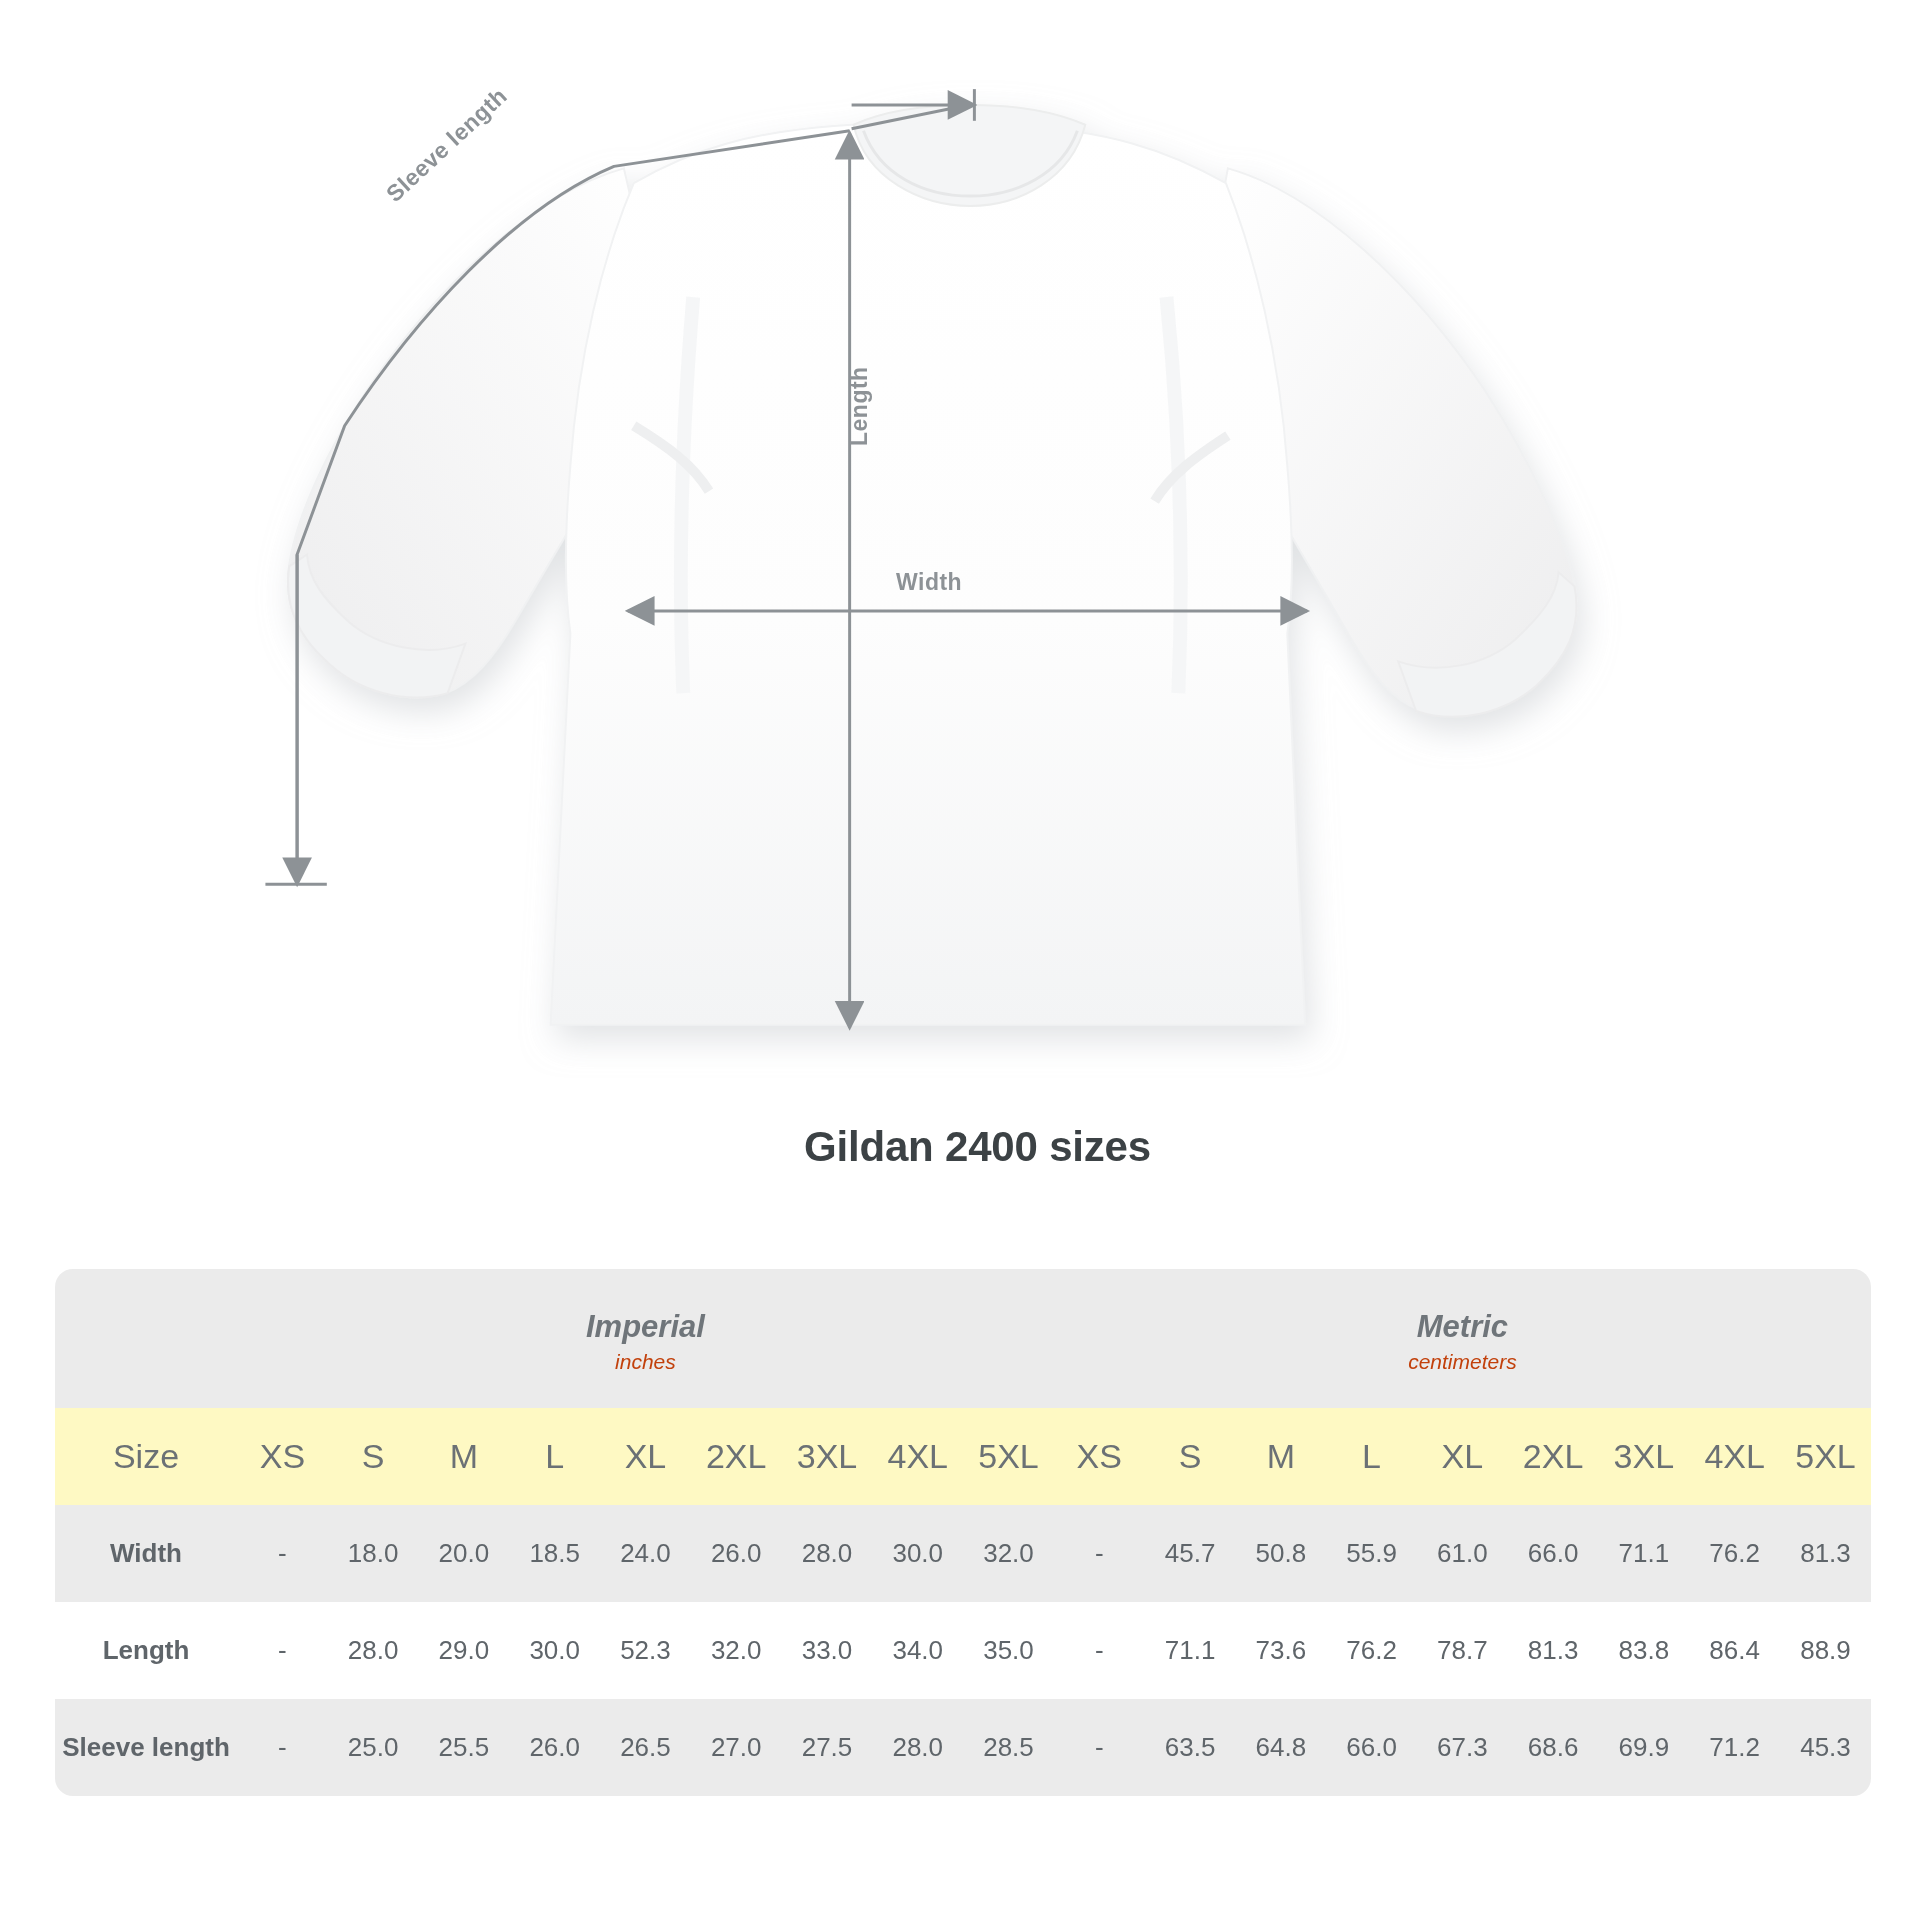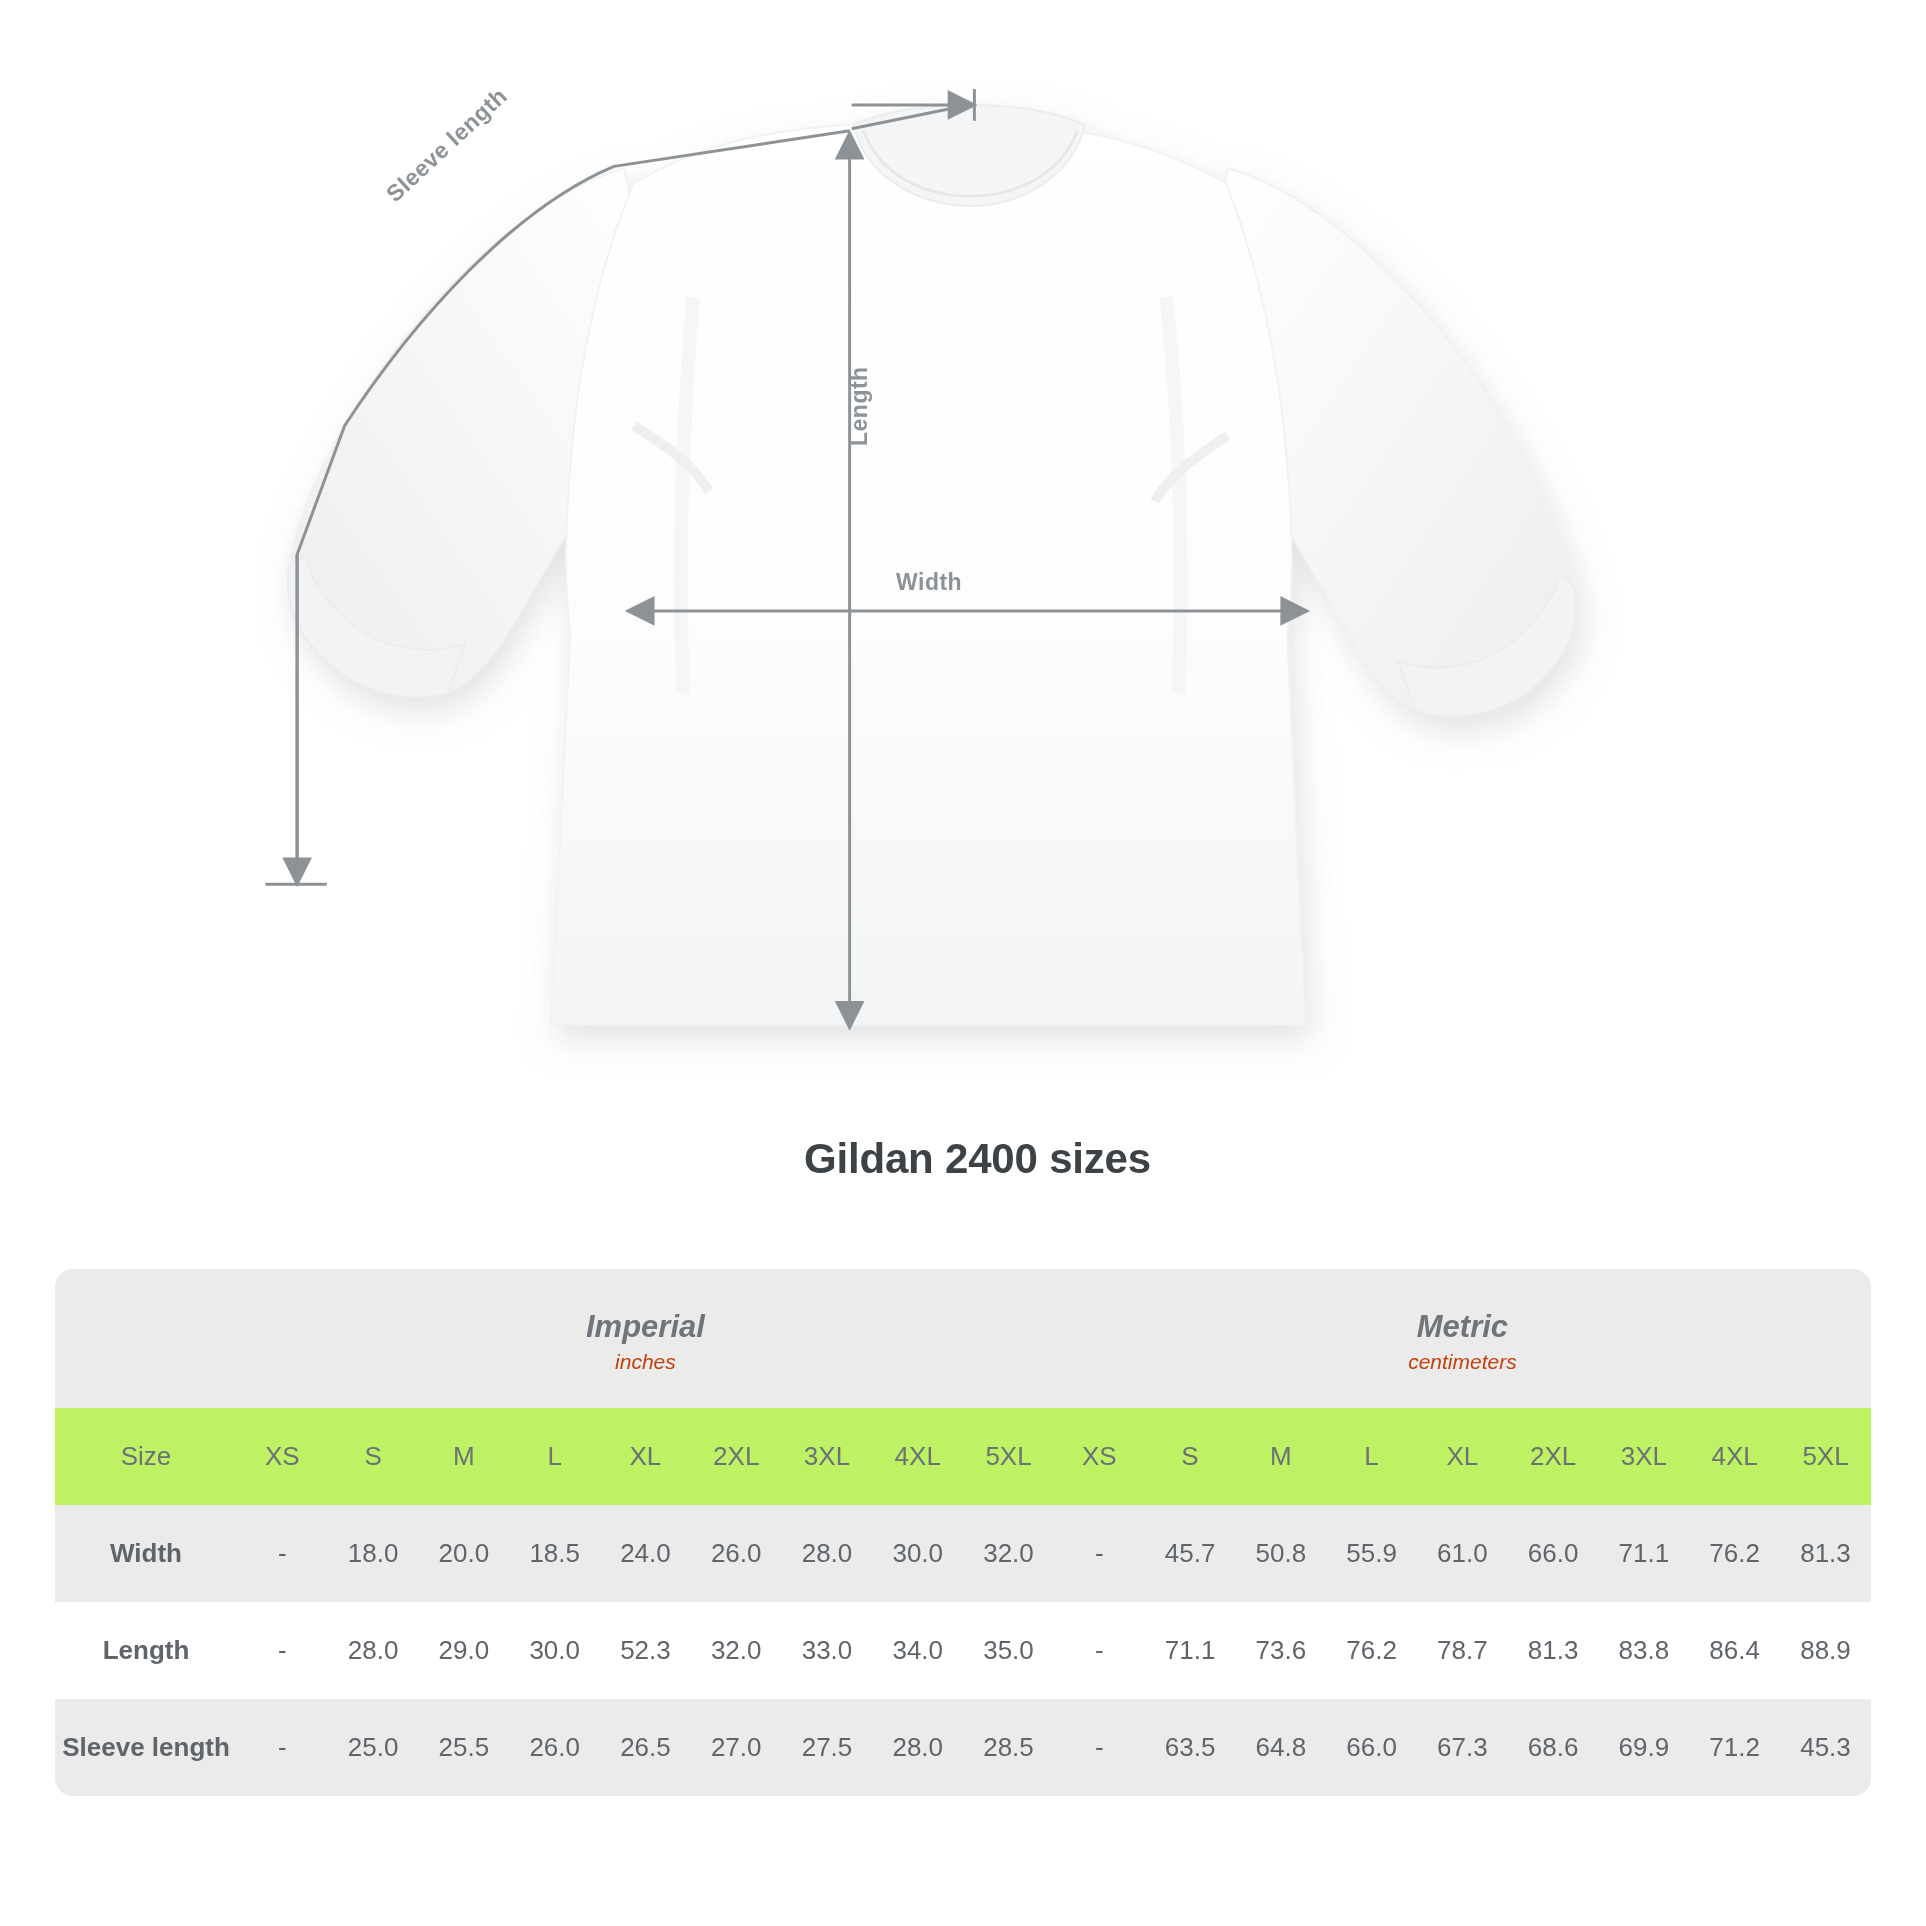--- a/index.html
+++ b/index.html
@@ -58,21 +58,21 @@
     position: absolute;
     left: 0;
     top: 1119px;
     width: 1927px;
     text-align: center;
   }
   .chart-title {
     font-size: 42px;
     font-weight: bold;
     color: #3c4245;
-    margin: 16px;
+    margin: 4px;
     letter-spacing: -0.2px;
     padding-left: 28px;
   }
   .chart-note {
     font-size: 23px;
     font-style: italic;
     color: #72787c;
     margin-top: 22px;
   }
 
@@ -112,23 +112,23 @@
   }
   .unit-sub {
     font-size: 21px;
     font-style: italic;
     color: #c2410c;
     margin-top: 6px;
   }
 
   
   .size-row td {
-    background: #bef264;
+    background: #fef9c3;
     height: 95px;
-    font-size: 26px;
+    font-size: 34px;
     font-weight: bold;
     color: #6b7175;
   }
   .row-head {
     font-size: 26px;
     font-weight: bold;
     color: #5f656a;
   }
 
   .data-row td {

